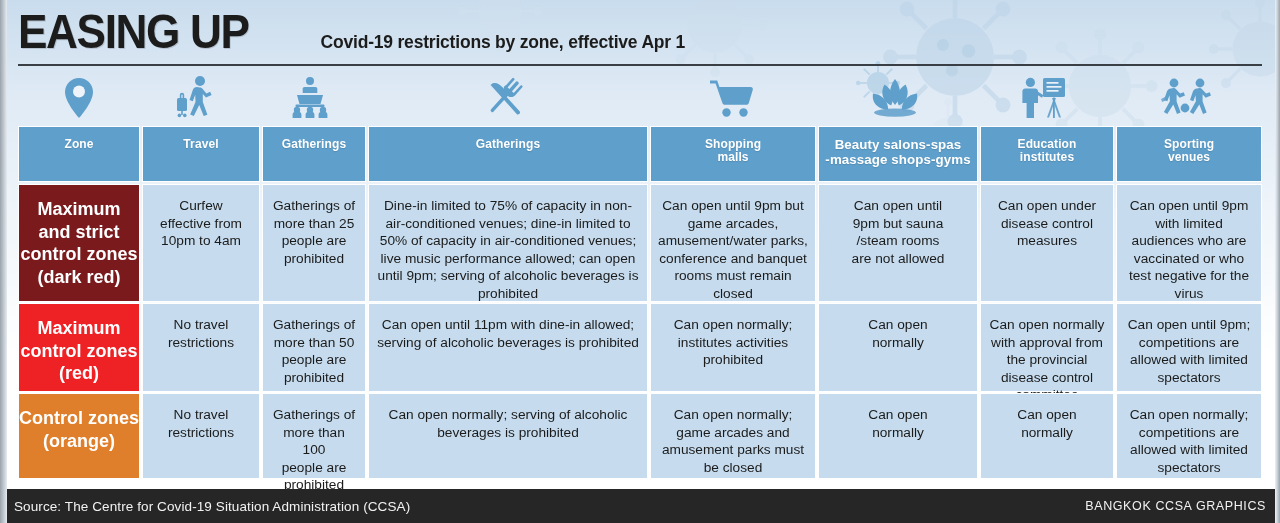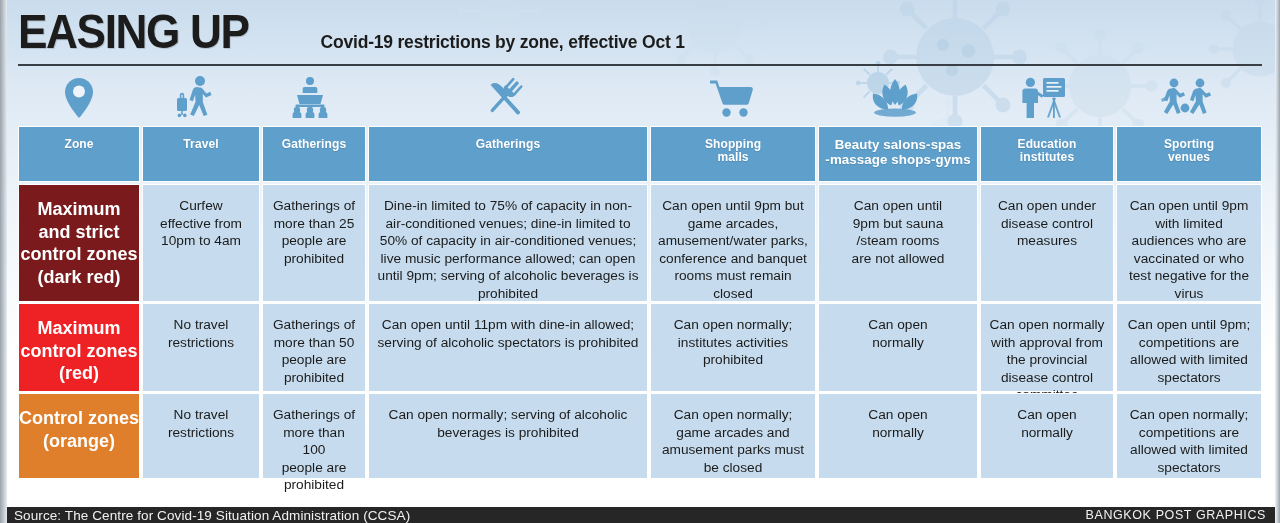--- a/index.html
+++ b/index.html
@@ -163,21 +163,21 @@
     padding: 12px 7px 6px 7px;
     line-height: 1.28;
   }
 
   
   .footer {
     position: absolute;
     left: 0;
     right: 0;
     bottom: 0;
-    height: 16px;
+    height: 34px;
     background: #262626;
     z-index: 5;
     display: flex;
     align-items: center;
     justify-content: space-between;
     padding: 0 14px;
   }
   .footer-src {
     color: #f2f2f2;
     font-size: 13.5px;
@@ -326,21 +326,21 @@
         </g>
         <circle cx="50" cy="8" r="4.4"></circle>
           <circle cx="8" cy="50" r="4.4"></circle>
           <circle cx="92" cy="50" r="4.4"></circle>
       </g>
     </svg>
   </div>
 
   <div class="header">
     <div class="title-main">EASING UP</div>
-    <div class="title-sub">Covid-19 restrictions by zone, effective Oct 1</div>
+    <div class="title-sub">Covid-19 restrictions by zone, effective Apr 1</div>
   </div>
   <div class="rule"></div>
 
   <div class="icon-strip">
 
     <div class="icon-cell" style="left:0px;   width:122px;">
       <svg width="28" height="40" viewBox="0 0 28 40">
           <path d="M14 0C6.3 0 0 6.3 0 14c0 10.5 14 26 14 26s14-15.5 14-26C28 6.3 21.7 0 14 0z" fill="#5e9fcb"></path>
           <circle cx="14" cy="13.5" r="6" fill="#eef4fa"></circle>
         </svg>
@@ -480,21 +480,21 @@
 
     <div class="cell zone z2" style="left: 0px; top: 177px; width: 122px; height: 89px; white-space: pre-line;">Maximum
 control zones
 (red)</div>
     <div class="cell data" style="left: 124px; top: 177px; width: 118px; height: 89px; white-space: pre-line;">No travel
 restrictions</div>
     <div class="cell data" style="left: 244px; top: 177px; width: 104px; height: 89px; white-space: pre-line;">Gatherings of
 more than 50
 people are
 prohibited</div>
-    <div class="cell data" style="left:350px;  top:177px; width:280px; height:89px;">Can open until 11pm with dine-in allowed; serving of alcoholic spectators is prohibited</div>
+    <div class="cell data" style="left:350px;  top:177px; width:280px; height:89px;">Can open until 11pm with dine-in allowed; serving of alcoholic beverages is prohibited</div>
     <div class="cell data" style="left: 632px; top: 177px; width: 166px; height: 89px; white-space: pre-line;">Can open normally;
 institutes activities
 prohibited</div>
     <div class="cell data" style="left: 800px; top: 177px; width: 160px; height: 89px; white-space: pre-line;">Can open
 normally</div>
     <div class="cell data" style="left:962px;  top:177px; width:134px; height:89px;">Can open normally with approval from the provincial disease control committee</div>
     <div class="cell data" style="left:1098px; top:177px; width:146px; height:89px;">Can open until 9pm; competitions are allowed with limited spectators</div>
 
     <div class="cell zone z3" style="left: 0px; top: 267px; width: 122px; height: 86px; white-space: pre-line;">Control zones
 (orange)</div>
@@ -508,16 +508,16 @@
     <div class="cell data" style="left:632px;  top:267px; width:166px; height:86px;">Can open normally; game arcades and amusement parks must be closed</div>
     <div class="cell data" style="left: 800px; top: 267px; width: 160px; height: 86px; white-space: pre-line;">Can open
 normally</div>
     <div class="cell data" style="left: 962px; top: 267px; width: 134px; height: 86px; white-space: pre-line;">Can open
 normally</div>
     <div class="cell data" style="left:1098px; top:267px; width:146px; height:86px;">Can open normally; competitions are allowed with limited spectators</div>
   </div>
 
   <div class="footer">
     <div class="footer-src">Source: The Centre for Covid-19 Situation Administration (CCSA)</div>
-    <div class="footer-brand">BANGKOK POST GRAPHICS</div>
+    <div class="footer-brand">BANGKOK CCSA GRAPHICS</div>
   </div>
 
 </div>
 
 </body></html>

